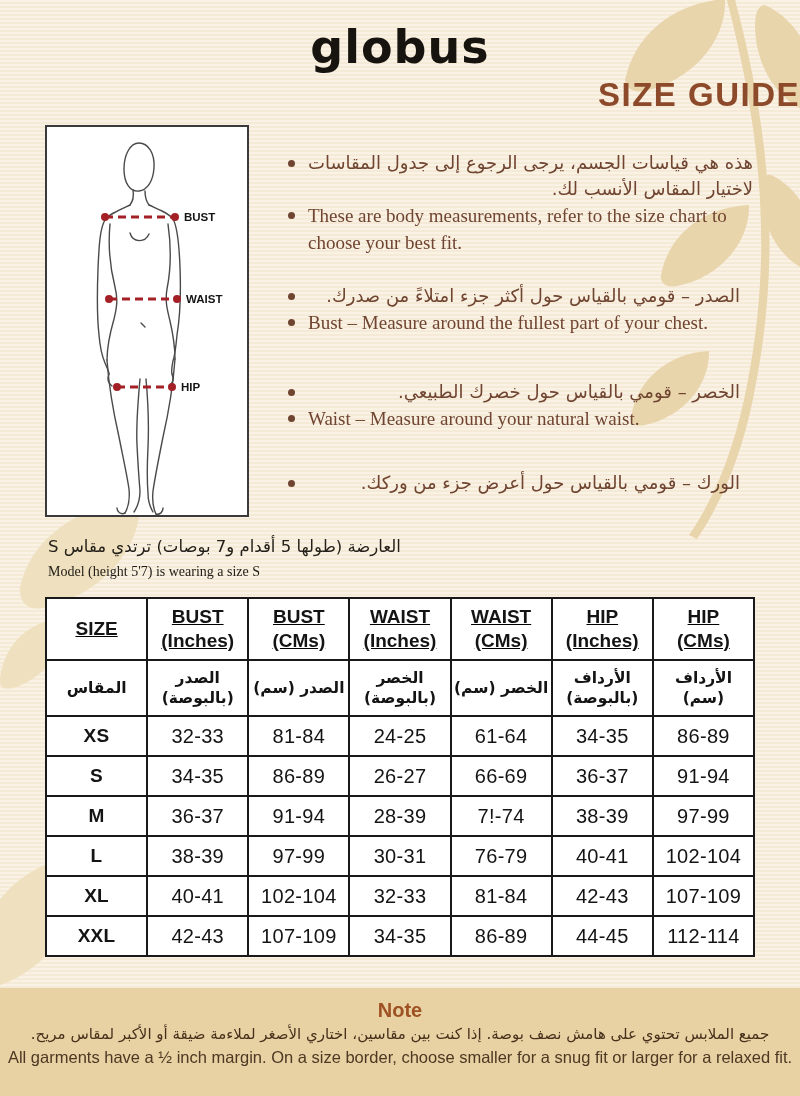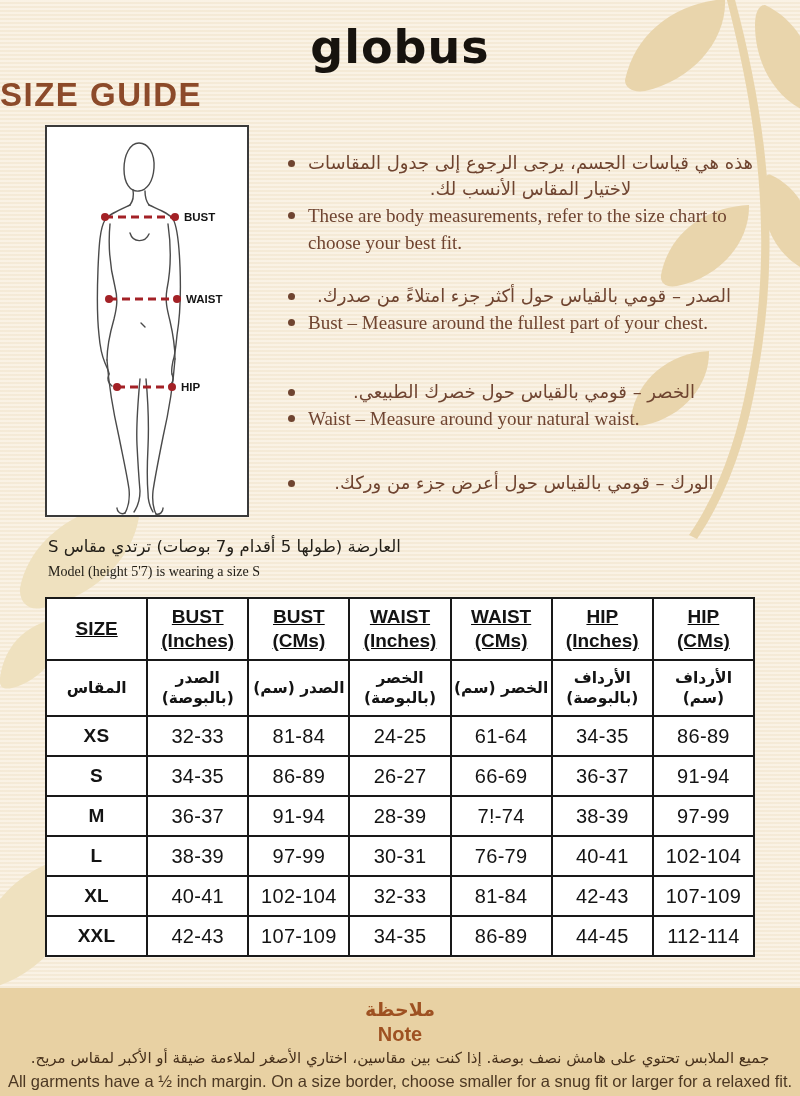--- a/index.html
+++ b/index.html
@@ -7,35 +7,35 @@
     position:relative;width:800px;height:1096px;overflow:hidden;
     background:#f8eedc;
     background-image:repeating-linear-gradient(180deg, rgba(255,255,255,.25) 0 2px, rgba(221,205,175,.12) 2px 4px);
     font-family:"Liberation Sans",sans-serif;
   }
   .deco{position:absolute;z-index:0;pointer-events:none;}
   .layer{position:absolute;z-index:1;}
 
   .logo{top:20px;left:0;width:100%;text-align:center;font-size:46px;font-weight:bold;
         letter-spacing:1px;color:#17130e;font-family:"DejaVu Sans",sans-serif;}
-  .guide-title{top:76px;left:0;width:100%;text-align:left;font-size:33px;font-weight:bold;
+  .guide-title{top:76px;left:0;width:100%;text-align:right;font-size:33px;font-weight:bold;
         letter-spacing:1.5px;color:#8c4a2a;}
 
   .figure-box{left:45px;top:125px;width:200px;height:388px;background:#ffffff;
         border:2px solid #3a3a3a;}
   .figure-box svg{display:block;width:100%;height:100%;}
 
   .bullets{left:288px;top:150px;width:452px;color:#6f4430;}
   .bullet-group{margin-bottom:40px;}
   .bullet-group.tight{margin-bottom:27px;}
   .b-row{display:flex;align-items:flex-start;}
   .b-dot{flex:0 0 20px;padding-top:10px;}
   .b-dot i{display:block;width:7px;height:7px;border-radius:50%;background:#6f4430;}
   .b-text{flex:1;}
-  .b-text.ar{direction:rtl;text-align:center;font-family:"DejaVu Sans",sans-serif;
+  .b-text.ar{direction:rtl;text-align:right;font-family:"DejaVu Sans",sans-serif;
         font-size:18px;line-height:26px;}
   .b-text.en{font-family:"Liberation Serif",serif;font-size:19px;line-height:27px;}
   .b-line{white-space:nowrap;}
 
   .model-note{left:48px;top:534px;color:#242019;}
   .model-ar{direction:rtl;text-align:left;font-family:"DejaVu Sans",sans-serif;font-size:16.5px;line-height:25px;}
   .model-en{font-family:"Liberation Serif",serif;font-size:14px;line-height:25px;}
 
   table.size-table{left:45px;top:597px;width:710px;position:absolute;z-index:1;
         border-collapse:collapse;background:#ffffff;table-layout:fixed;}
@@ -315,19 +315,18 @@
       <td>107-109</td>
       <td>34-35</td>
       <td>86-89</td>
       <td>44-45</td>
       <td>112-114</td>
     </tr>
   </tbody>
     </table>
 
   <div class="layer note-section">
-    <div class="note-h-ar">ملاحظة</div>
     <div class="note-h-en">Note</div>
     <div class="note-b-ar">جميع الملابس تحتوي على هامش نصف بوصة. إذا كنت بين مقاسين، اختاري الأصغر لملاءمة ضيقة أو الأكبر لمقاس مريح.</div>
     <div class="note-b-en">All garments have a ½ inch margin. On a size border, choose smaller for a snug fit or larger for a relaxed fit.</div>
   </div>
 
 </div>
 
 </body></html>

